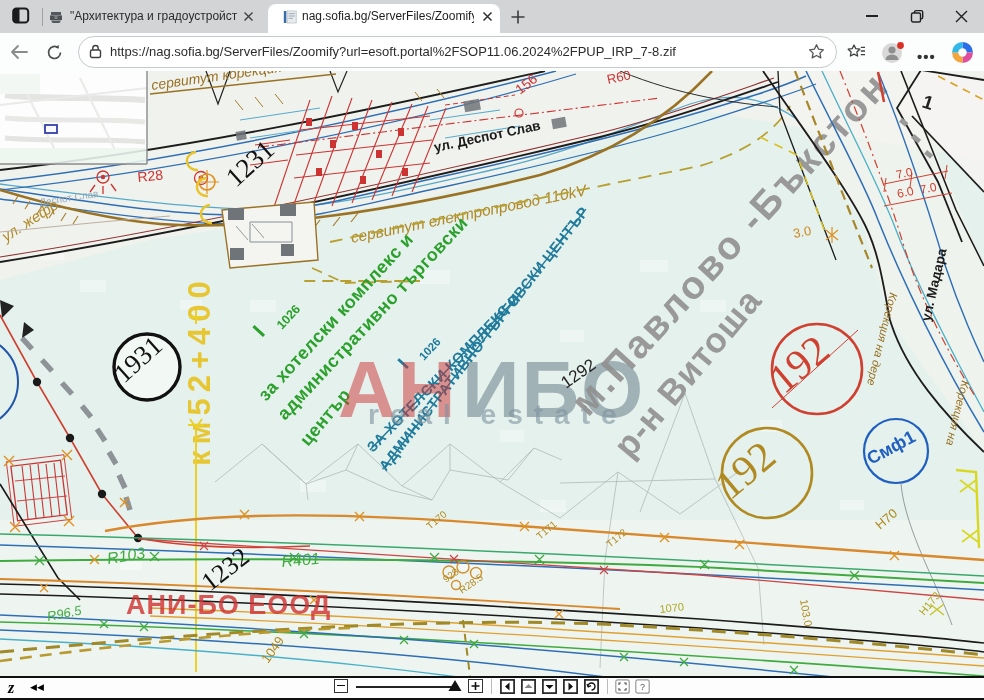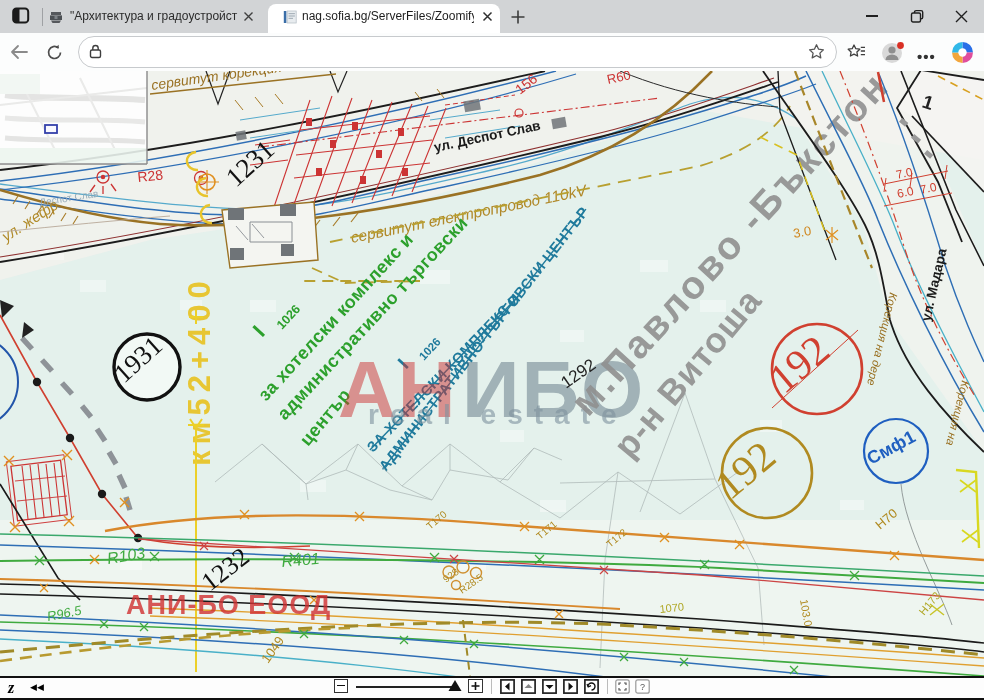--- a/index.html
+++ b/index.html
@@ -75,20 +75,21 @@
   <path d="M12.6 0.8 L12.9 4.4 L9.4 3.7 Z" fill="#4d4d4d"></path>
 </svg>
 
 <div class="abs" style="left:78px;top:36px;width:757px;height:30px;background:#ffffff;border:1px solid #c7cacd;border-radius:16px;"></div>
 
 <svg class="abs" style="left:89px;top:44px;" width="13" height="15" viewBox="0 0 13 15">
   <rect x="1.5" y="6" width="10" height="7.5" rx="1.5" fill="none" stroke="#3e3e3e" stroke-width="1.4"></rect>
   <path d="M3.8 6 V4.2 a2.7 2.7 0 0 1 5.4 0 V6" fill="none" stroke="#3e3e3e" stroke-width="1.4"></path>
 </svg>
 
+<div class="abs" style="left:110px;top:44px;font-size:13px;color:#2c2c2c;">https://nag.sofia.bg/ServerFiles/Zoomify?url=esoft.portal%2FSOP11.06.2024%2FPUP_IRP_7-8.zif</div>
 
 <svg class="abs" style="left:808px;top:43px;" width="17" height="17" viewBox="0 0 17 17">
   <path d="M8.5 1.8 L10.6 6.2 L15.4 6.8 L11.9 10.1 L12.8 14.9 L8.5 12.5 L4.2 14.9 L5.1 10.1 L1.6 6.8 L6.4 6.2 Z" fill="none" stroke="#555" stroke-width="1.3" stroke-linejoin="round"></path>
 </svg>
 
 <svg class="abs" style="left:847px;top:43px;" width="19" height="17" viewBox="0 0 19 17">
   <path d="M7 2 L8.8 5.7 L12.8 6.2 L9.9 9 L10.6 13 L7 11.1 L3.4 13 L4.1 9 L1.2 6.2 L5.2 5.7 Z" fill="none" stroke="#3e3e3e" stroke-width="1.3" stroke-linejoin="round"></path>
   <path d="M13.8 4.4 H18 M13.8 8 H18 M13.8 11.6 H18" stroke="#3e3e3e" stroke-width="1.3"></path>
 </svg>
 

